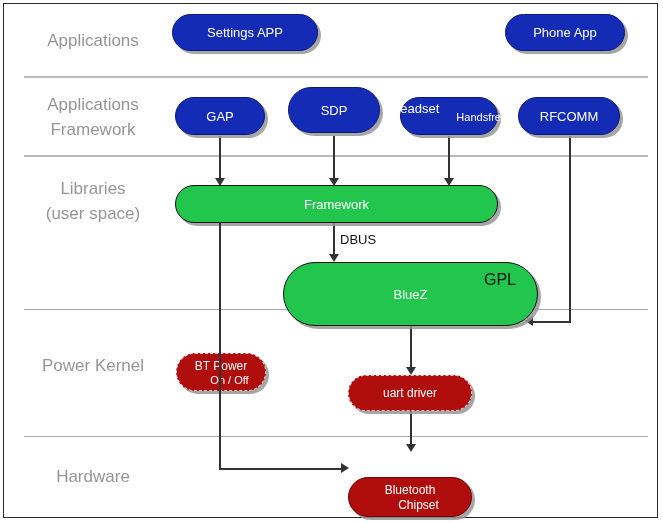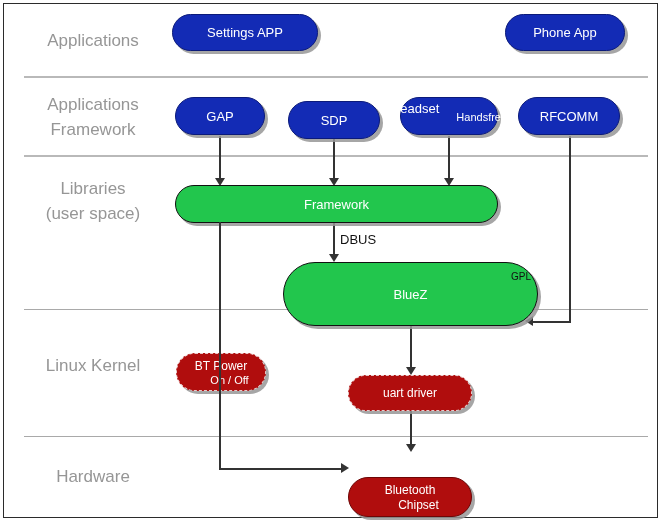--- a/index.html
+++ b/index.html
@@ -71,23 +71,23 @@
     font-size:12px;
   }
   .node.red.dashed{
     border:1px dashed #e9c9c9;
   }
   .node .sub{font-size:11px;display:block;margin-top:1px;padding-left:17px;}
 
   
   .corner-tag{
     position:absolute;
-    right:6px;top:8px;
+    right:21px;top:8px;
     color:#111111;
-    font-size:10px;
+    font-size:16px;
   }
 
   
   .vline{
     position:absolute;
     width:0;
     border-left:2px solid #333333;
     z-index:3;
   }
   .hline{
@@ -138,21 +138,21 @@
   <div class="divider" style="left:24px;top:76px;width:624px;"></div>
   <div class="divider" style="left:24px;top:155px;width:624px;"></div>
   <div class="divider thin" style="left:24px;top:309px;width:624px;"></div>
   <div class="divider thin" style="left:24px;top:436px;width:624px;"></div>
 
   <div class="layer-label" style="left:18px;top:28px;width:150px;">Applications</div>
   <div class="layer-label" style="left:14px;top:92px;width:158px;">Applications
 Framework</div>
   <div class="layer-label" style="left:14px;top:176px;width:158px;">Libraries
 (user space)</div>
-  <div class="layer-label" style="left:14px;top:353px;width:158px;">Linux Kernel</div>
+  <div class="layer-label" style="left:14px;top:353px;width:158px;">Power Kernel</div>
   <div class="layer-label" style="left:14px;top:464px;width:158px;">Hardware</div>
 
   <div class="vline" style="left:219px;top:136px;height:46px;"></div>
   <div class="arrow-down" style="left:215px;top:178px;"></div>
 
   <div class="vline" style="left:333px;top:136px;height:46px;"></div>
   <div class="arrow-down" style="left:329px;top:178px;"></div>
 
   <div class="vline" style="left:448px;top:136px;height:46px;"></div>
   <div class="arrow-down" style="left:444px;top:178px;"></div>
@@ -180,21 +180,21 @@
   </div>
 
   <div class="node blue" style="left:505px;top:14px;width:120px;height:37px;">
     <span class="t1">Phone App</span>
   </div>
 
   <div class="node blue" style="left:175px;top:97px;width:90px;height:38px;">
     <span class="t1">GAP</span>
   </div>
 
-  <div class="node blue" style="left:288px;top:101px;width:92px;height:38px;">
+  <div class="node blue" style="left:288px;top:87px;width:92px;height:46px;">
     <span class="t1">SDP</span>
   </div>
 
   <div class="node blue" style="left:400px;top:97px;width:98px;height:38px;">
     <span class="t1">Headset /</span>
     <span class="sub">Handsfree</span>
   </div>
 
   <div class="node blue" style="left:518px;top:97px;width:102px;height:38px;">
     <span class="t1">RFCOMM</span>

